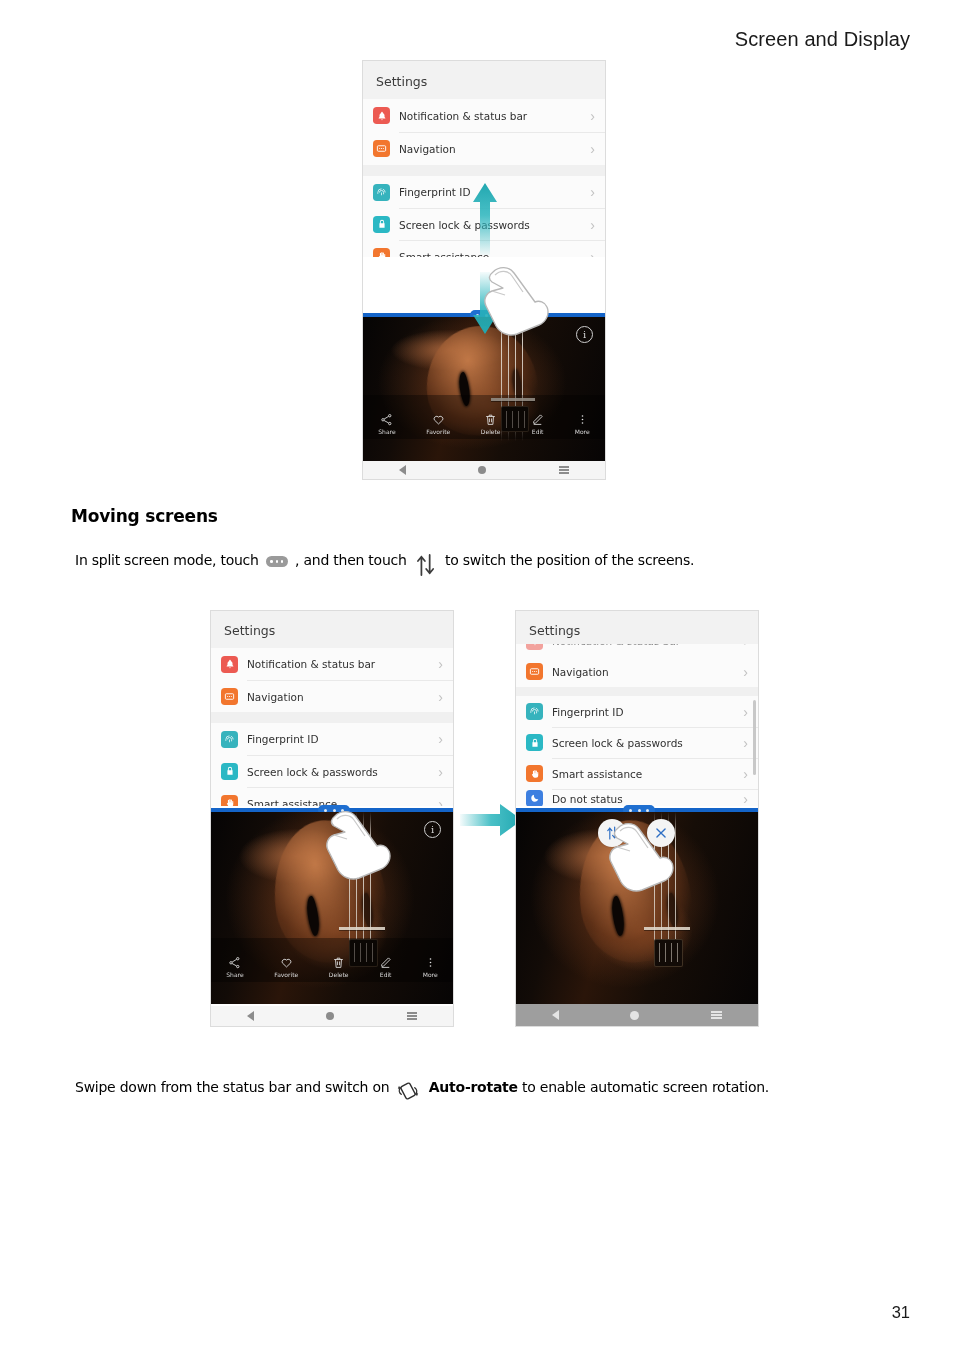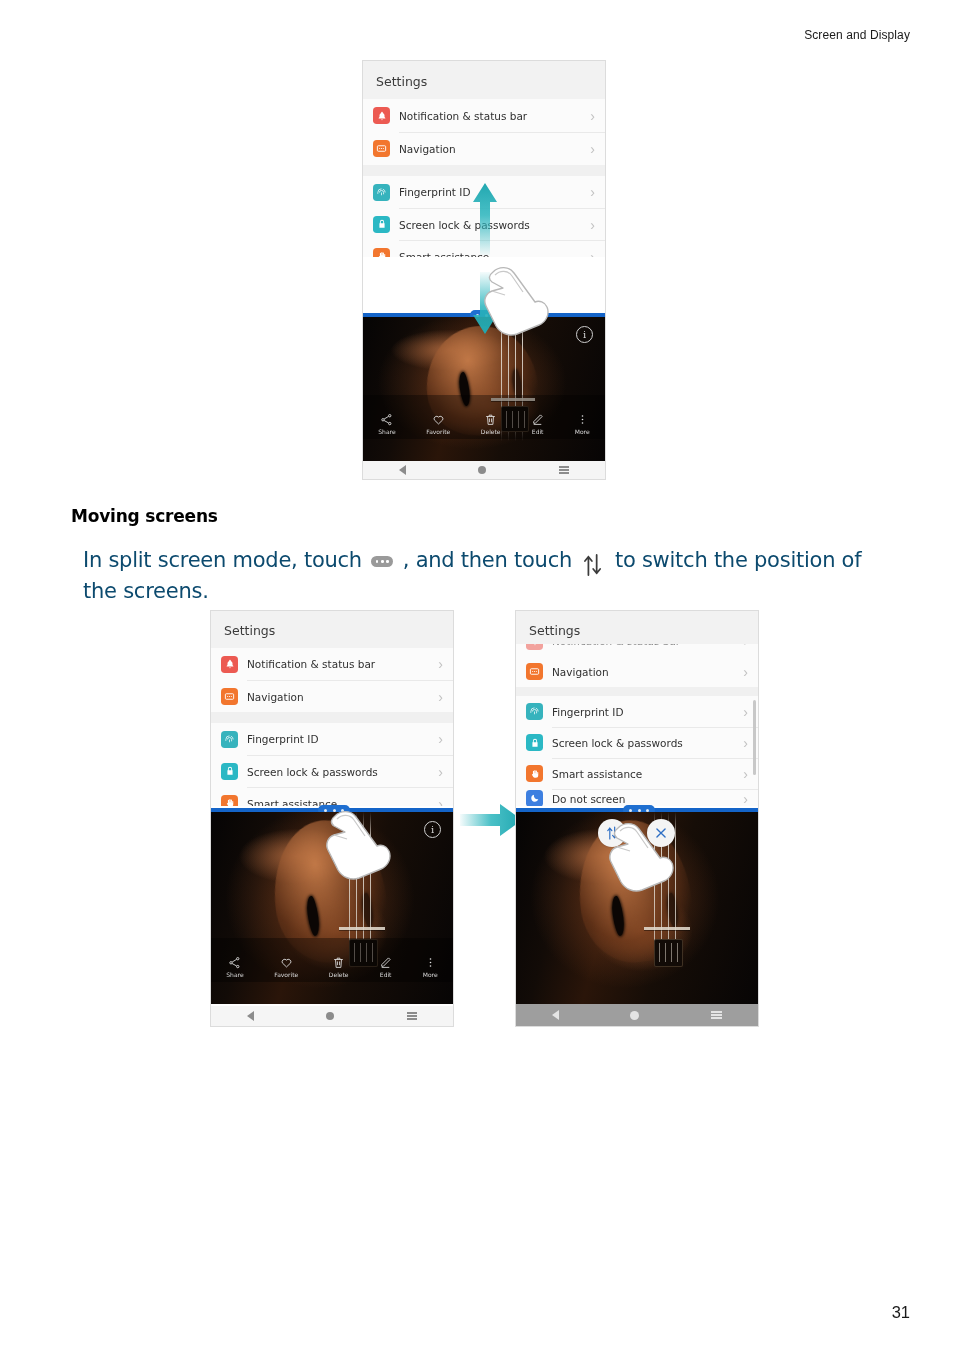--- a/index.html
+++ b/index.html
@@ -9,39 +9,39 @@
     font-family:"Liberation Sans", sans-serif;
     color:#000;
     position:relative;
     overflow:hidden;
   }
 
   
   .page-header{
     position:absolute;top:28px;right:44px;
     font-family:"Liberation Sans", sans-serif;
-    font-size:12px;color:#1a1a1a;letter-spacing:.1px;text-align:right;
+    font-size:20px;color:#1a1a1a;letter-spacing:.1px;text-align:right;
   }
 
   
   .page-number{
     position:absolute;bottom:28px;right:44px;
     font-family:"Liberation Sans", sans-serif;
     font-size:16.5px;color:#1a1a1a;
   }
 
   
   .body-block{position:absolute;left:71px;}
   h3.sub-head{
     margin:0;font-size:17px;font-weight:bold;color:#000;
     font-family:"DejaVu Sans", sans-serif;
     letter-spacing:-.2px;
   }
   p.para{
-    margin:12px;font-size:21px;line-height:31px;color:#0c4a6e;
+    margin:4px;font-size:14px;line-height:31px;color:#000000;
     font-family:"DejaVu Sans", sans-serif;
     letter-spacing:-.25px;
   }
   p.para b{font-weight:bold;}
 
   
   .ic-inline{display:inline-block;vertical-align:middle;position:relative;}
 
   .ic-dots{
     width:22px;height:11px;border-radius:6px;background:#9a9a9a;
@@ -623,21 +623,21 @@
           <span class="st-chev" style="font-size:14px;">›</span>
         </div>
       </div>
       <div class="st-row" style="height:18px;padding-left:10px;overflow:hidden;">
         <div class="st-ic" style="width:17px;height:17px;background:#3d7fe0;">
           <svg width="10" height="10" viewBox="0 0 24 24" fill="#fff">
               <path d="M20 14.5A8.5 8.5 0 0 1 9.5 4 8.6 8.6 0 1 0 20 14.5z"></path>
             </svg>
         </div>
         <div class="st-label-wrap" style="margin-left:9px;padding-right:10px;">
-          <span class="st-label" style="font-size:10.5px;">Do not screen</span>
+          <span class="st-label" style="font-size:10.5px;">Do not status</span>
           <span class="st-chev" style="font-size:14px;">›</span>
         </div>
       </div>
       <div class="scroll-ind" style="right:2px;top:4px;width:3px;height:75px;"></div>
     </div>
   </div>
 
   <div class="split-bar" style="left:0;top:197px;width:242px;height:4px;"></div>
   <div class="split-handle" style="left:107px;top:194px;width:32px;height:10px;">
     <i style="width:3px;height:3px;"></i>
@@ -690,15 +690,27 @@
   </div>
 </div>
 
 <svg class="hand" style="left:608px;top:818px;" width="72" height="76" viewBox="0 0 72 76">
   <path d="M10 10 C 16 4, 26 4, 31 11 L 52 40 C 56 38, 62 40, 64 45 C 67 52, 63 60, 56 63 L 34 72 C 26 75, 17 71, 13 64 L 3 44 C 0 38, 3 31, 9 29 L 20 26 L 9 20 C 5 17, 6 13, 10 10 Z" fill="#ffffff" stroke="#b8b8b8" stroke-width="1.4" stroke-linejoin="round"></path>
   <path d="M12 13 C 17 8, 25 8, 29 14 L 40 30" fill="none" stroke="#c9c9c9" stroke-width="1.2"></path>
   <path d="M9 29 L 22 33" fill="none" stroke="#c9c9c9" stroke-width="1.2"></path>
 </svg>
 
 <div class="body-block" style="top:1052px;width:812px;">
+  <p class="para" style="margin-top:20px;">
+    <span>Swipe down from the status bar and switch on</span>
+    <svg class="ic-inline ic-rot" viewBox="0 0 26 24">
+      <rect x="7.5" y="4.5" width="11" height="15" rx="2" transform="rotate(-28 13 12)" fill="none" stroke="#2e2e2e" stroke-width="1.5"></rect>
+      <path d="M4.5 8.5 C 2.8 11, 3.4 14, 5.6 15.6" fill="none" stroke="#2e2e2e" stroke-width="1.5" stroke-linecap="round"></path>
+      <path d="M3.2 6.2 4.9 9.2 1.9 9.6Z" fill="#2e2e2e"></path>
+      <path d="M21.5 15.5 C 23.2 13, 22.6 10, 20.4 8.4" fill="none" stroke="#2e2e2e" stroke-width="1.5" stroke-linecap="round"></path>
+      <path d="M22.8 17.8 21.1 14.8 24.1 14.4Z" fill="#2e2e2e"></path>
+    </svg>
+    <b>Auto-rotate</b>
+    <span>to enable automatic screen rotation.</span>
+  </p>
 </div>
 
 <div class="page-number">31</div>
 
 </body></html>

